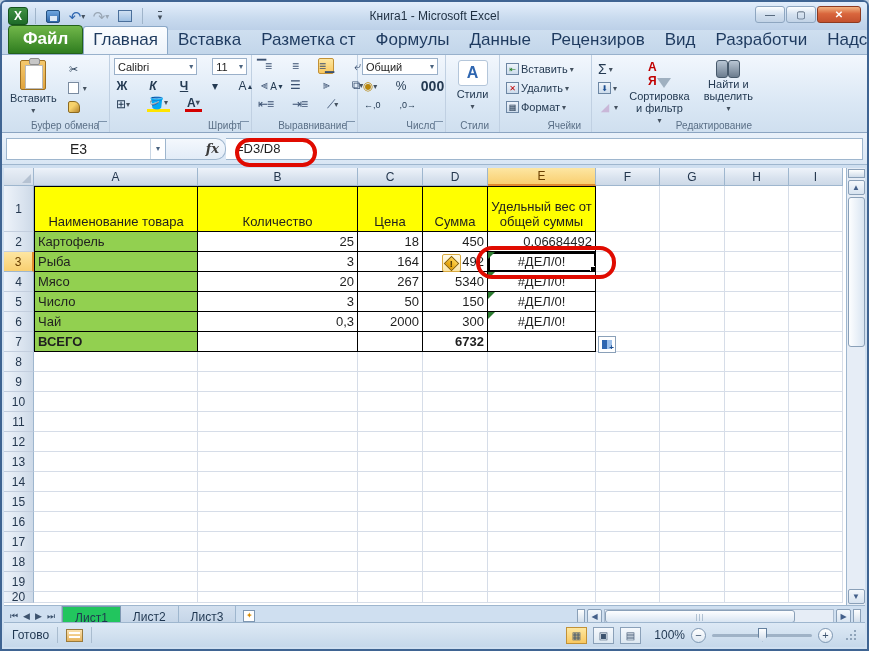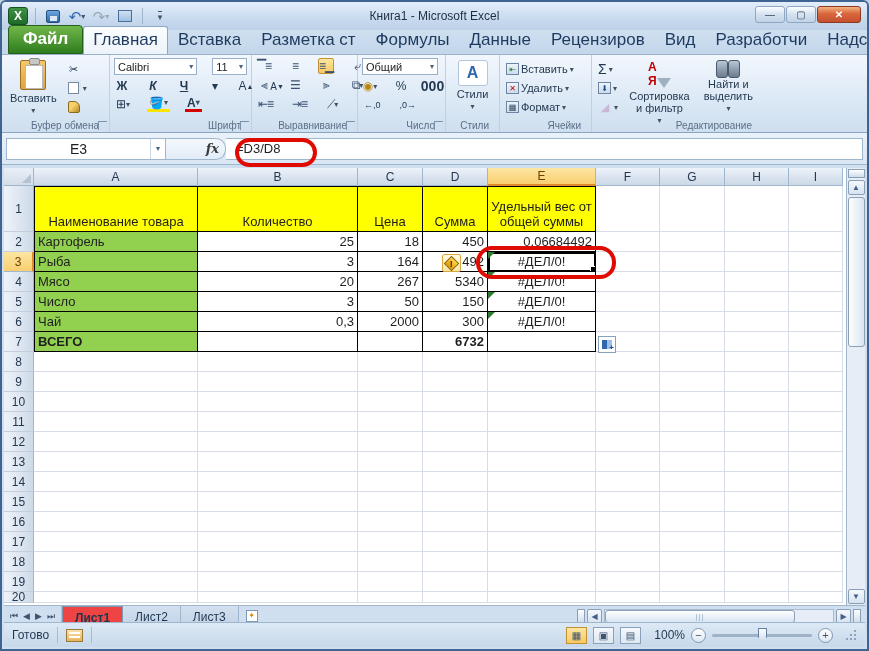--- a/index.html
+++ b/index.html
@@ -112,21 +112,21 @@
   #vscroll { position:absolute; right:2px; top:166px; width:19px; height:437px; background:#e6edf6; border-left:1px solid #9eb6ce; display:flex; flex-direction:column; align-items:center; }
   .vs-split { width:17px; height:9px; background:linear-gradient(#fdfefe,#cfdcea); border:1px solid #8aa0b8; margin:1px 0; }
   .vs-btn { width:17px; height:15px; background:linear-gradient(#f4f8fc,#d7e3f0); border:1px solid #8aa0b8; font-size:8px; color:#44608a; display:flex; align-items:center; justify-content:center; border-radius:2px; margin:1px 0; }
   #vthumb { width:17px; height:150px; background:linear-gradient(90deg,#fdfeff,#d9e5f2); border:1px solid #8aa0b8; border-radius:3px; margin:1px 0; }
   .vspacer { flex:1; }
 
   
   #tabsbar { position:absolute; left:2px; right:2px; top:603px; height:21px; background:#cfdff0; border-top:1px solid #9eb6ce; display:flex; align-items:stretch; }
   .nav { display:flex; align-items:center; gap:5px; padding:0 6px; border-right:1px solid #aebfd2; font-size:9px; color:#3d536e; }
   .stab { padding:2px 12px 0; font-size:12px; color:#1f3650; border-right:1px solid #9eb6ce; display:flex; align-items:center; background:linear-gradient(#d3e0ef,#c2d3e6); }
-  .stab.active { background:#ef4444; font-weight:bold; border:1px solid #7e97b2; border-bottom:none; }
+  .stab.active { background:#22c55e; font-weight:normal; border:1px solid #7e97b2; border-bottom:none; }
   .newtab { width:26px; display:flex; align-items:center; justify-content:center; }
   .newtab .pg { width:12px; height:12px; background:#fff; border:1px solid #7e97b2; position:relative; font-size:8px; color:#d78a00; line-height:10px; text-align:center; }
   #hscroll { margin-left:auto; display:flex; align-items:center; gap:2px; padding-right:4px; }
   .hs-split { width:8px; height:15px; background:linear-gradient(#fdfefe,#cfdcea); border:1px solid #8aa0b8; }
   .hs-btn { width:15px; height:15px; background:linear-gradient(#f4f8fc,#d7e3f0); border:1px solid #8aa0b8; font-size:8px; color:#44608a; display:flex; align-items:center; justify-content:center; border-radius:2px; }
   #htrack { width:230px; height:15px; background:#e6edf6; border:1px solid #aabcd0; display:flex; }
   #hthumb { width:190px; height:13px; background:linear-gradient(#fdfeff,#d9e5f2); border:1px solid #8aa0b8; border-radius:3px; display:flex; align-items:center; justify-content:center; font-size:7px; color:#8aa0b8; letter-spacing:1px; }
 
   
   #statusbar { position:absolute; left:2px; right:2px; bottom:2px; height:25px; background:linear-gradient(#dde9f5,#c6d8ea); border-top:1px solid #9eb6ce; display:flex; align-items:center; padding:0 8px; }

